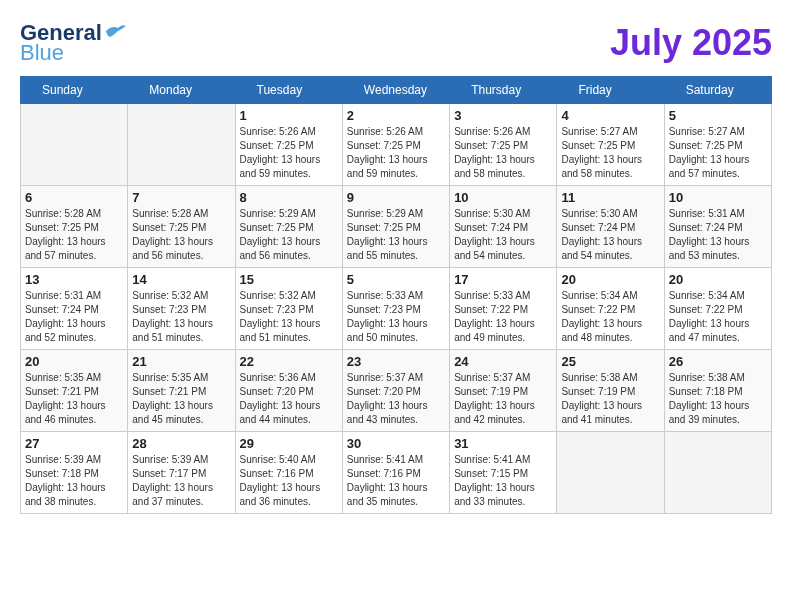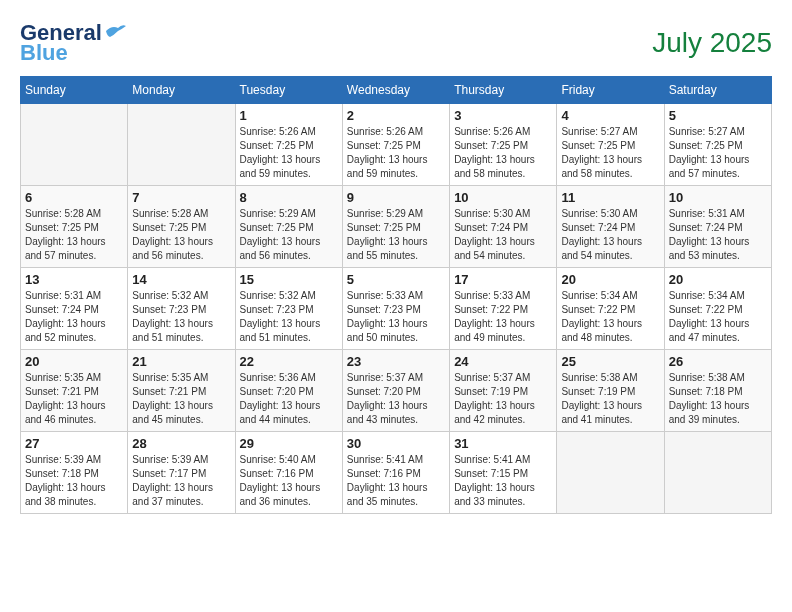--- a/index.html
+++ b/index.html
@@ -18,37 +18,37 @@
     }
     .logo {
       display: flex;
       flex-direction: column;
       align-items: flex-start;
     }
     .title-area {
       text-align: right;
     }
     .month-title {
-      font-size: 28px;
-      color: #15803d;
-      font-weight: normal;
+      font-size: 36px;
+      color: #6d28d9;
+      font-weight: bold;
     }
     .location {
       font-size: 15px;
       color: #555;
     }
     .calendar {
       width: 100%;
       border-collapse: collapse;
       font-size: 11px;
     }
     .calendar th {
       background-color: #2a6db5;
       color: #fff;
-      padding: 6px 4px;
+      padding: 6px 21px;
       text-align: left;
       font-size: 12px;
       font-weight: normal;
       border: 1px solid #2a6db5;
     }
     .calendar td {
       border: 1px solid #ccc;
       vertical-align: top;
       padding: 4px;
       width: 107px;
@@ -77,21 +77,21 @@
 <body>
 
 <div class="header">
   <div class="logo">
     <div style="display:flex;align-items:center;">
       <span style="font-size:22px;font-weight:bold;color:#1a3a6b;">General</span>
       <svg width="22" height="16" viewBox="0 0 22 16" style="margin-left:2px;margin-top:-4px;">
         <path d="M2,8 Q8,2 14,5 Q18,1 22,3 Q18,6 14,8 Q10,12 6,14 Q3,13 2,8Z" fill="#4fa3e0"></path>
       </svg>
     </div>
-    <span style="font-size:22px;font-weight:bold;color:#4fa3e0;margin-top:-6px;">Blue</span>
+    <span style="font-size:22px;font-weight:normal;color:#4fa3e0;margin-top:-6px;">Blue</span>
   </div>
   <div class="title-area">
     <div class="month-title">July 2025</div>
   </div>
 </div>
 
 <table class="calendar">
   <thead>
     <tr>
     <th>Sunday</th>

